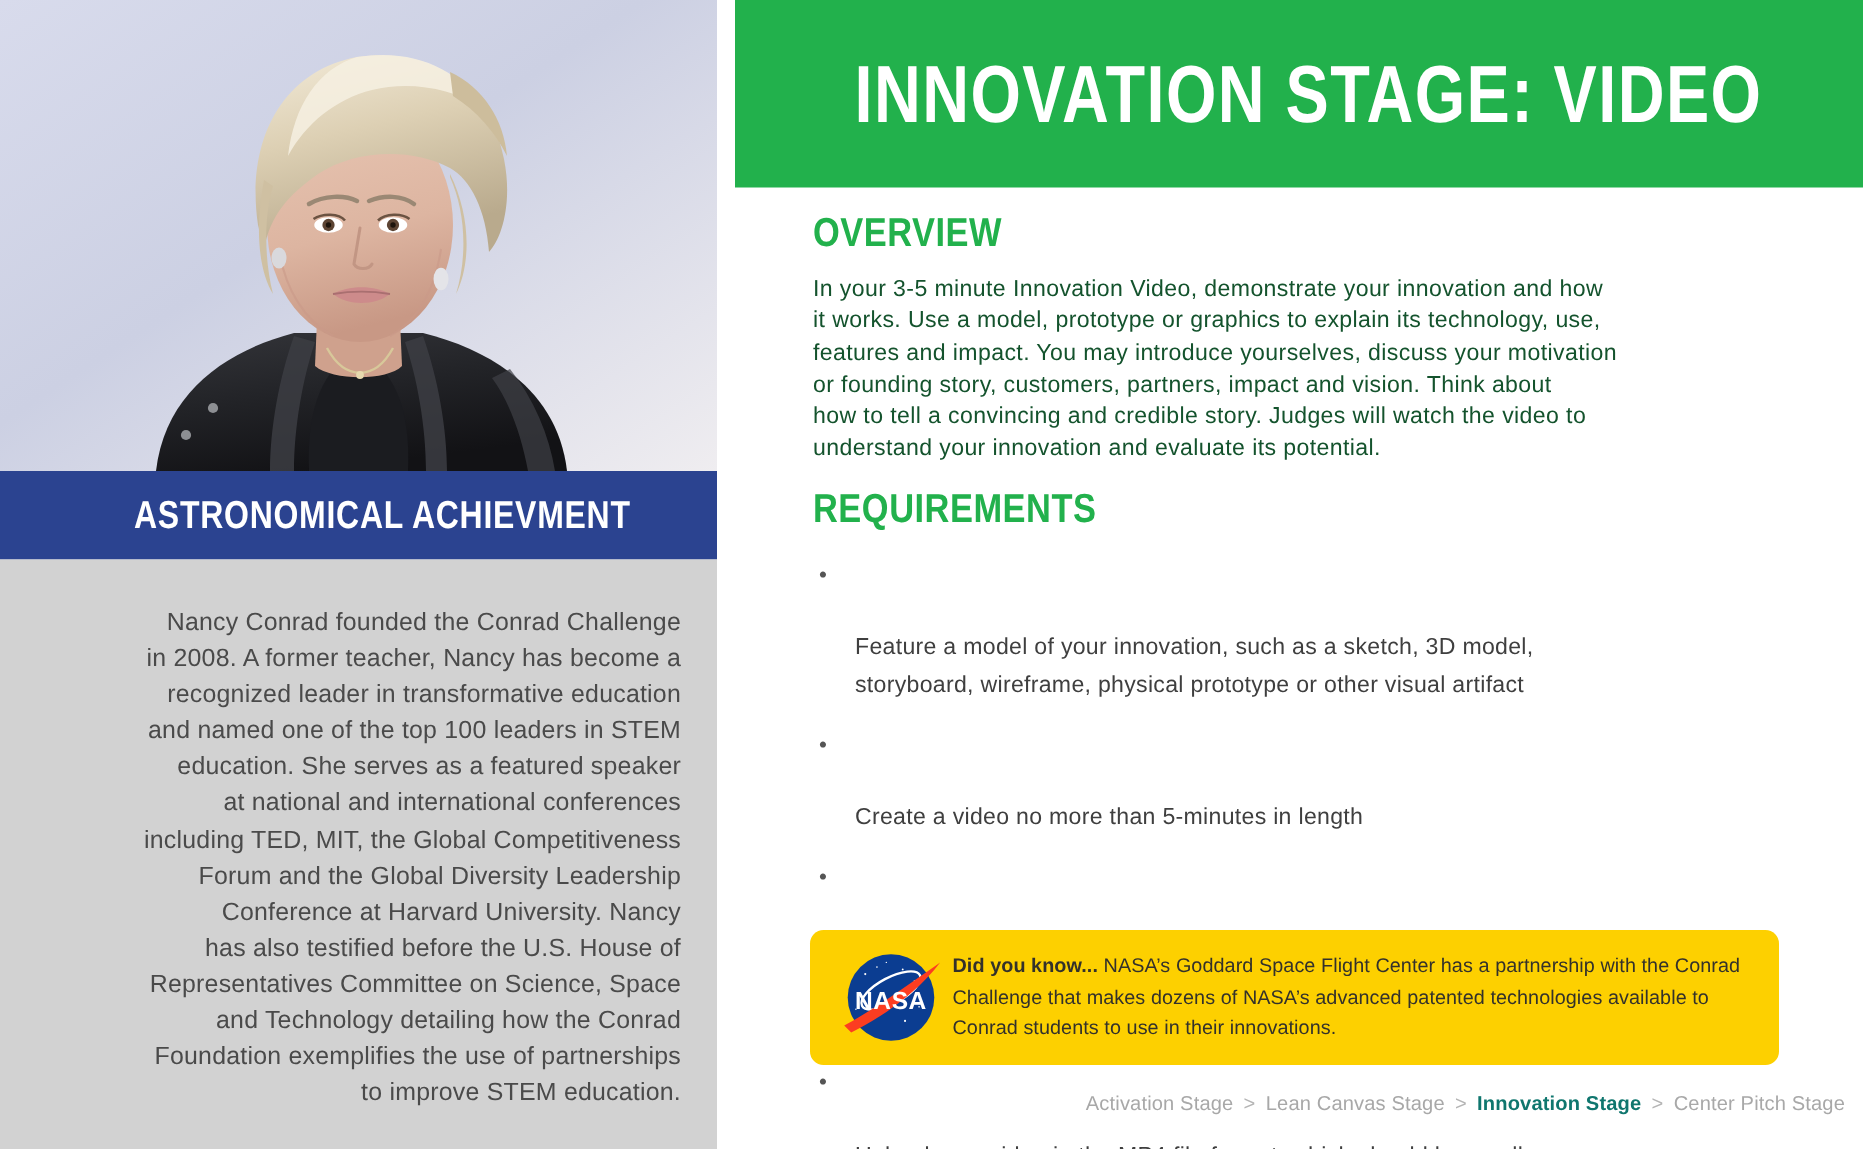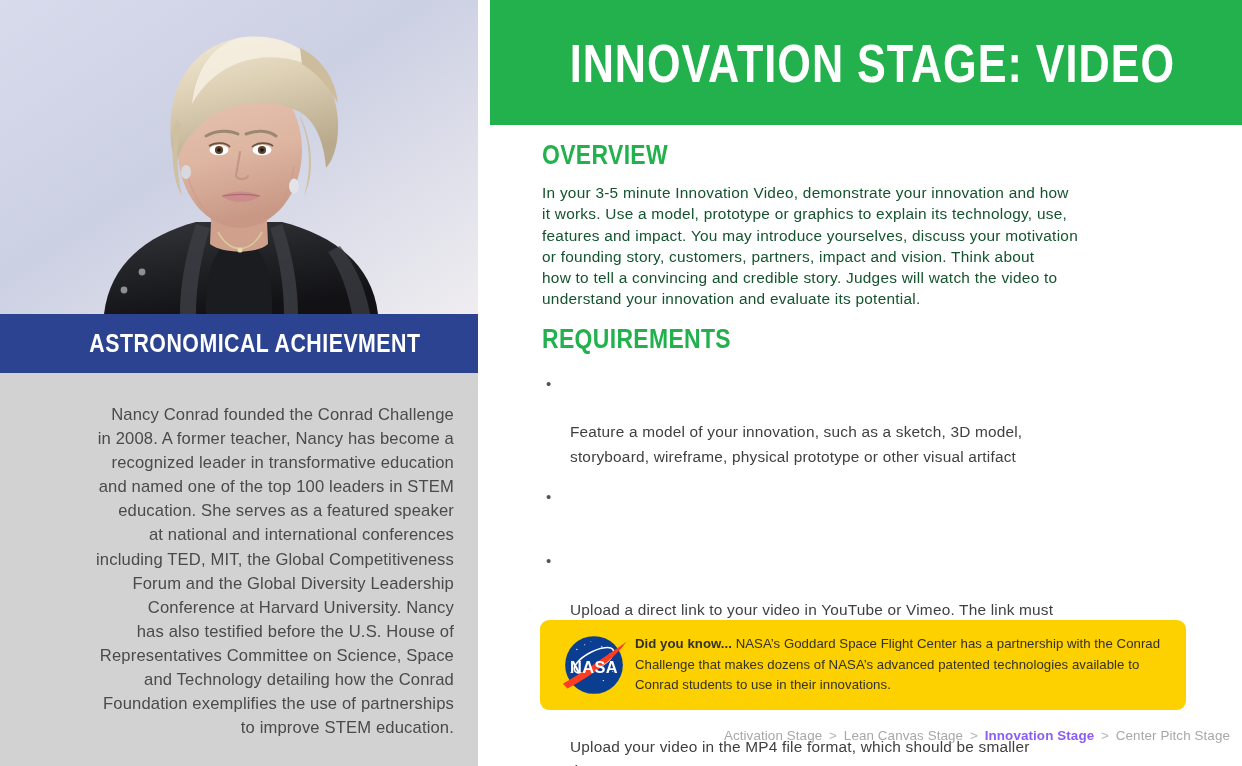--- a/index.html
+++ b/index.html
@@ -209,21 +209,21 @@
     position: absolute;
     right: 12px;
     top: 728px;
     font-size: 13.4px;
     color: #a8a8a8;
     letter-spacing: 0.1px;
     white-space: nowrap;
   }
   .breadcrumb .sep { color: #b5b5b5; margin: 0 3px; }
   .breadcrumb .crumb-active {
-    color: #8b5cf6;
+    color: #0f766e;
     font-weight: 700;
     text-align: center;
   }
 </style>
 </head>
 <body>
 
 <div class="page">
 
   <div class="left-col">
@@ -346,20 +346,21 @@
     <div class="requirements-block">
       <div class="section-heading">REQUIREMENTS</div>
       <ul class="req-list">
         <li class="req-item">
           <span class="bullet">•</span>
           <span>Feature a model of your innovation, such as a sketch, 3D model,
 storyboard, wireframe, physical prototype or other visual artifact</span>
         </li>
         <li class="req-item">
           <span class="bullet">•</span>
+          <span>Create a video no more than 5-minutes in length</span>
         </li>
         <li class="req-item">
           <span class="bullet">•</span>
           <span>Upload a direct link to your video in YouTube or Vimeo. The link must
 be accessible (either “unlisted” so that those with the link can view it,
 or “public”).</span>
         </li>
         <li class="req-item">
           <span class="bullet">•</span>
           <span>Upload your video in the MP4 file format, which should be smaller

